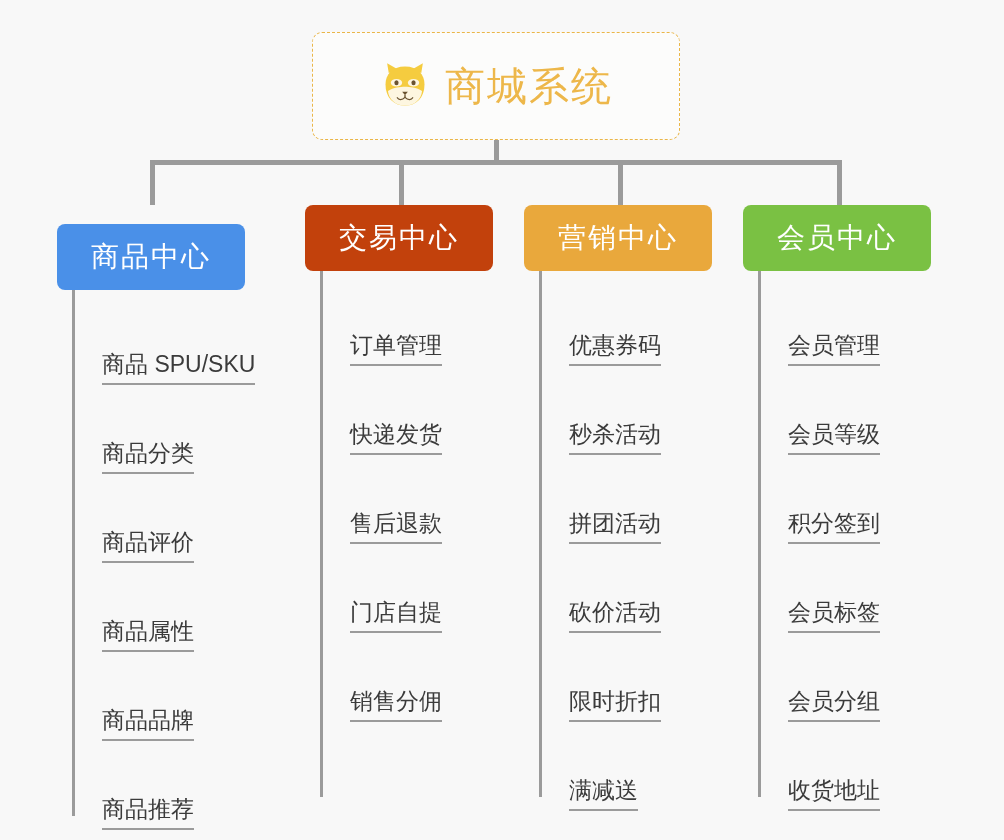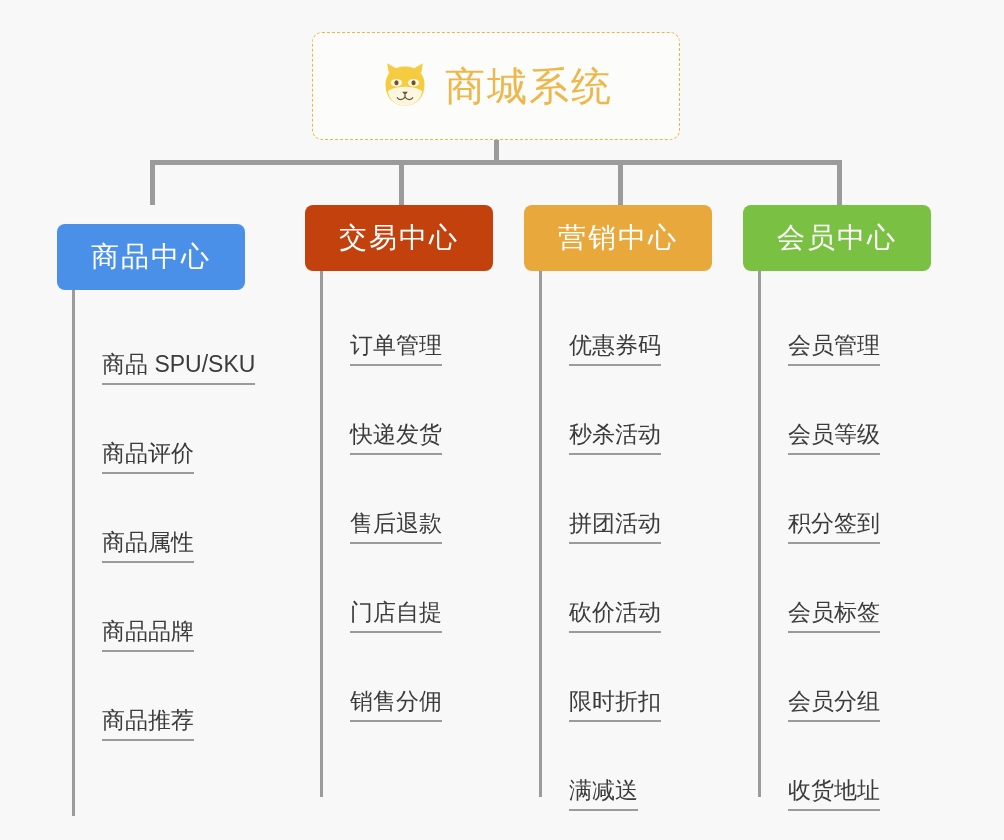--- a/index.html
+++ b/index.html
@@ -167,20 +167,23 @@
       <div class="column" style="left: 57px; margin-top: 19px;">
         <div class="cat-header" style="background: rgb(74, 144, 232);">
           <span>商品中心</span>
         </div>
         <div class="leaf-list">
           <div class="leaf-trunk" style="height: 526px;"></div>
           <div class="leaf-item">
             <span class="leaf-label">商品 SPU/SKU</span>
           </div>
           <div class="leaf-item">
+            <span class="leaf-label">商品分类</span>
+          </div>
+          <div class="leaf-item">
             <span class="leaf-label">商品评价</span>
           </div>
           <div class="leaf-item">
             <span class="leaf-label">商品属性</span>
           </div>
           <div class="leaf-item">
             <span class="leaf-label">商品品牌</span>
           </div>
           <div class="leaf-item">
             <span class="leaf-label">商品推荐</span>

